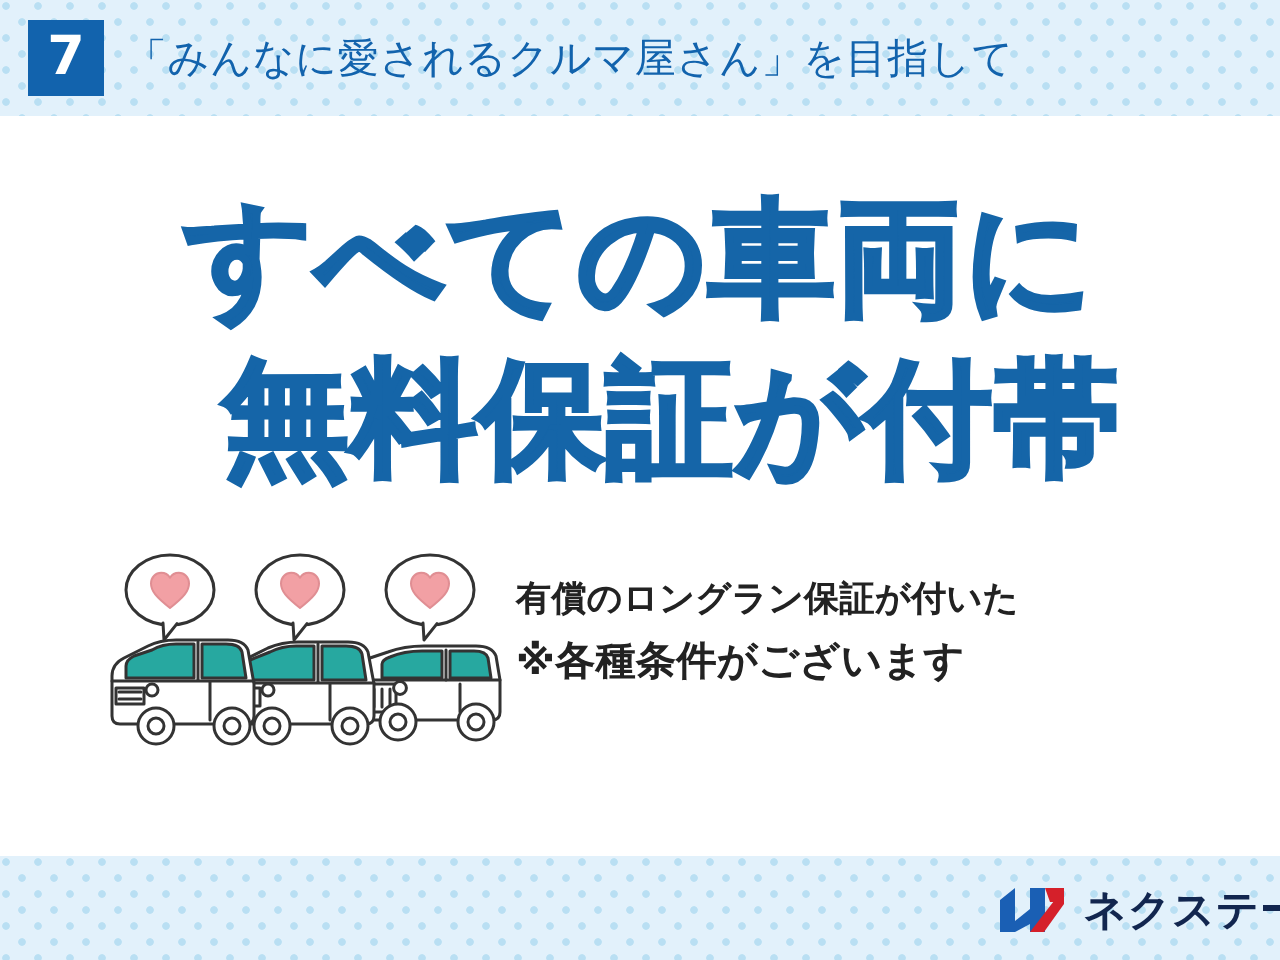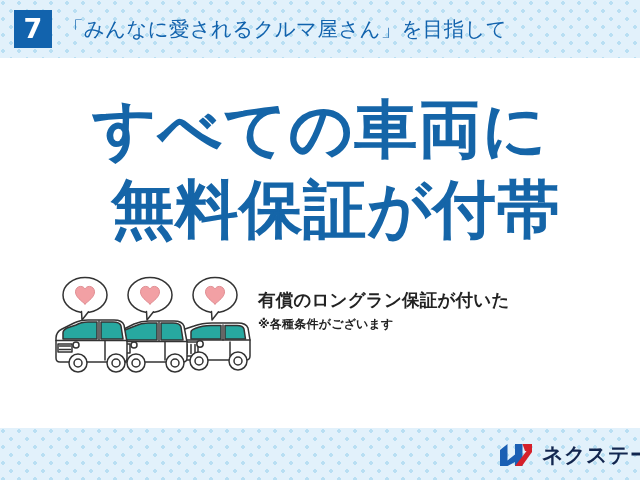--- a/index.html
+++ b/index.html
@@ -75,21 +75,21 @@
   }
 
   
   .headline {
     position: absolute;
     top: 98px;
     left: 0;
     width: 640px;
     text-align: center;
     color: #1565a8;
-    font-weight: normal;
+    font-weight: bold;
     letter-spacing: 1px;
     line-height: 1.0;
   }
   .headline .hl-line {
     display: block;
     font-size: 63px;
     -webkit-text-stroke: 2.2px #1565a8;
   }
   .headline .hl-line + .hl-line {
     margin-top: 17px;
@@ -126,21 +126,21 @@
     font-size: 17.5px;
     font-weight: bold;
     line-height: 1.58;
     letter-spacing: 0.2px;
   }
   .body-copy .bl {
     display: block;
     white-space: nowrap;
   }
   .body-copy .bl-note {
-    font-size: 12px;
+    font-size: 20px;
   }
 
   
   .logo-wrap {
     position: absolute;
     top: 438px;
     left: 498px;
     height: 34px;
     display: flex;
     align-items: center;

